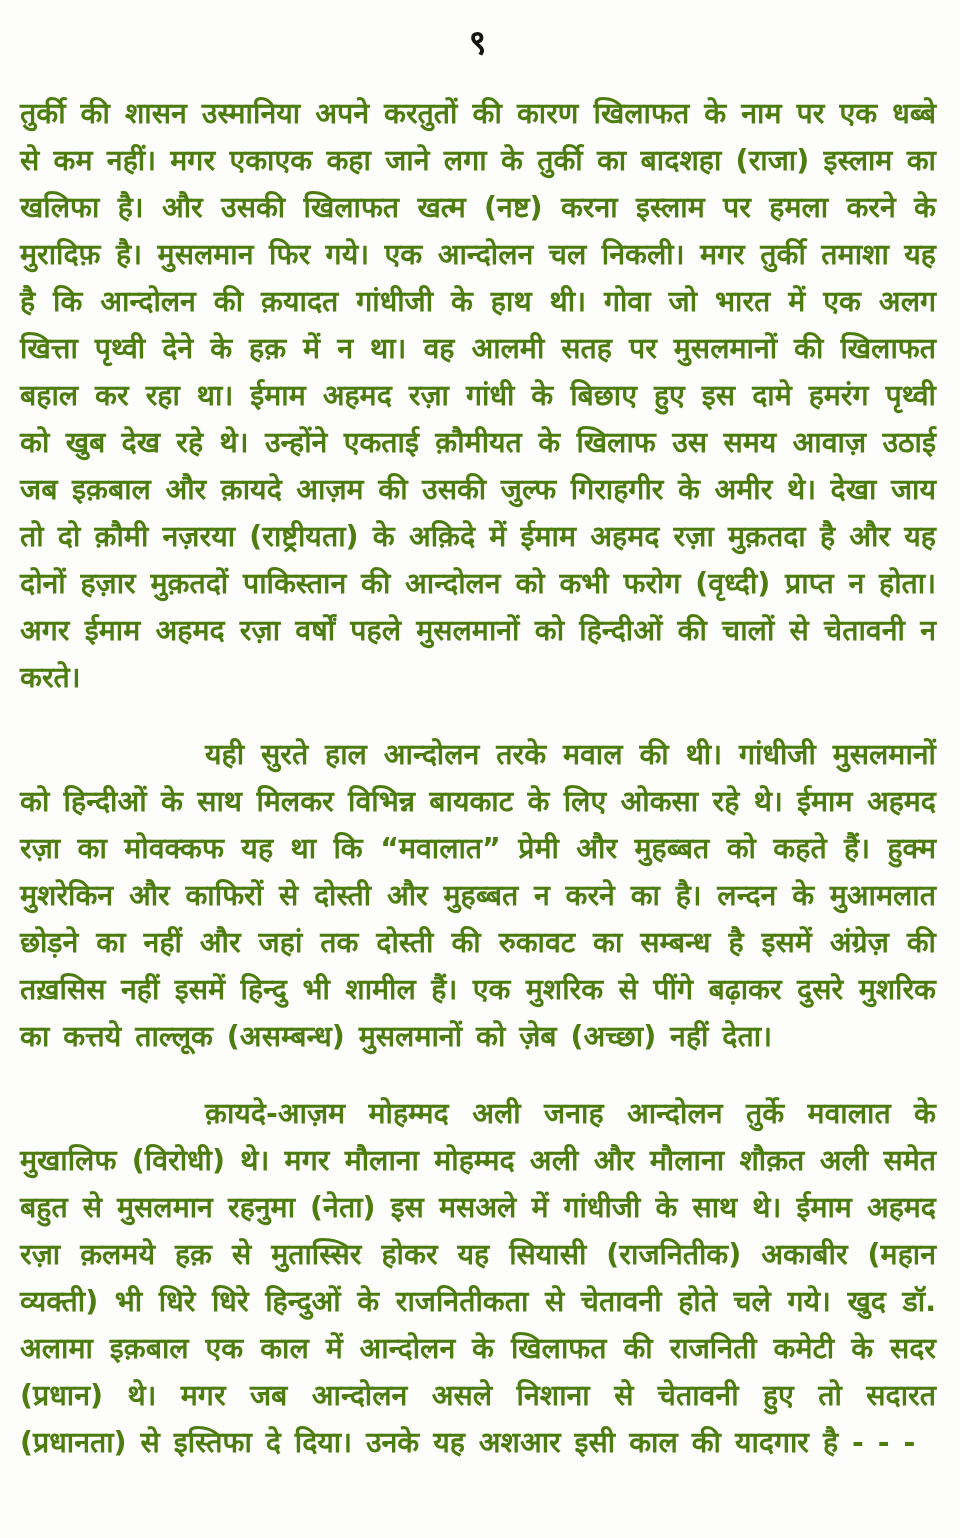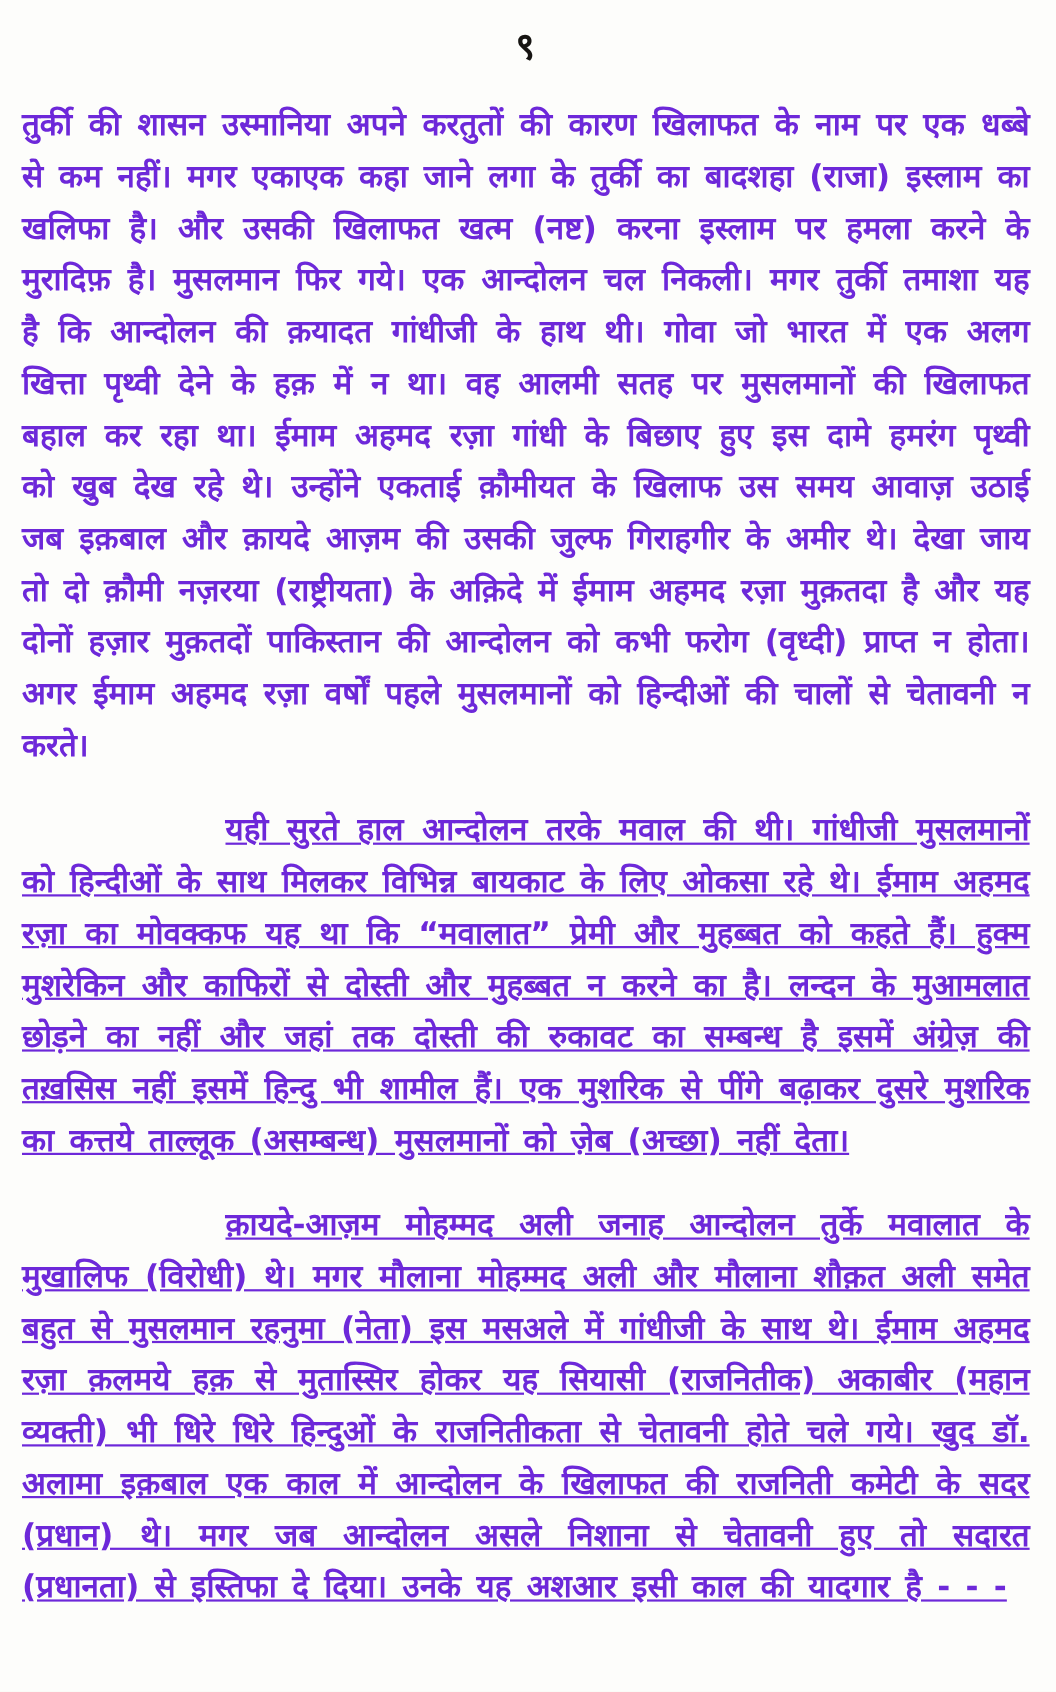--- a/index.html
+++ b/index.html
@@ -29,28 +29,27 @@
     margin-bottom: 26px;
     color: #161412;
   }
   .body-text p {
     font-size: 28.5px;
     line-height: 47px;
     font-weight: 600;
     text-align: justify;
     margin: 0 0 0 0;
     word-spacing: 4px;
-    color: #6d28d9;
+    color: #4d7c0f;
   }
   .body-text p + p {
     margin-top: 30px;
   }
   .body-text p.indented {
     text-indent: 185px;
-    text-decoration: underline;
   }
 </style>
 </head>
 <body>
 
 <div class="page">
   <div class="page-number">९</div>
 
   <div class="body-text">
     <p>तुर्की की शासन उस्मानिया अपने करतुतों की कारण खिलाफत के नाम पर एक धब्बे से कम नहीं। मगर एकाएक कहा जाने लगा के तुर्की का बादशहा (राजा) इस्लाम का खलिफा है। और उसकी खिलाफत खत्म (नष्ट) करना इस्लाम पर हमला करने के मुरादिफ़ है। मुसलमान फिर गये। एक आन्दोलन चल निकली। मगर तुर्की तमाशा यह है कि आन्दोलन की क़यादत गांधीजी के हाथ थी। गोवा जो भारत में एक अलग खित्ता पृथ्वी देने के हक़ में न था। वह आलमी सतह पर मुसलमानों की खिलाफत बहाल कर रहा था। ईमाम अहमद रज़ा गांधी के बिछाए हुए इस दामे हमरंग पृथ्वी को खुब देख रहे थे। उन्होंने एकताई क़ौमीयत के खिलाफ उस समय आवाज़ उठाई जब इक़बाल और क़ायदे आज़म की उसकी जुल्फ गिराहगीर के अमीर थे। देखा जाय तो दो क़ौमी नज़रया (राष्ट्रीयता) के अक़िदे में ईमाम अहमद रज़ा मुक़तदा है और यह दोनों हज़ार मुक़तदों पाकिस्तान की आन्दोलन को कभी फरोग (वृध्दी) प्राप्त न होता। अगर ईमाम अहमद रज़ा वर्षों पहले मुसलमानों को हिन्दीओं की चालों से चेतावनी न करते।</p>

